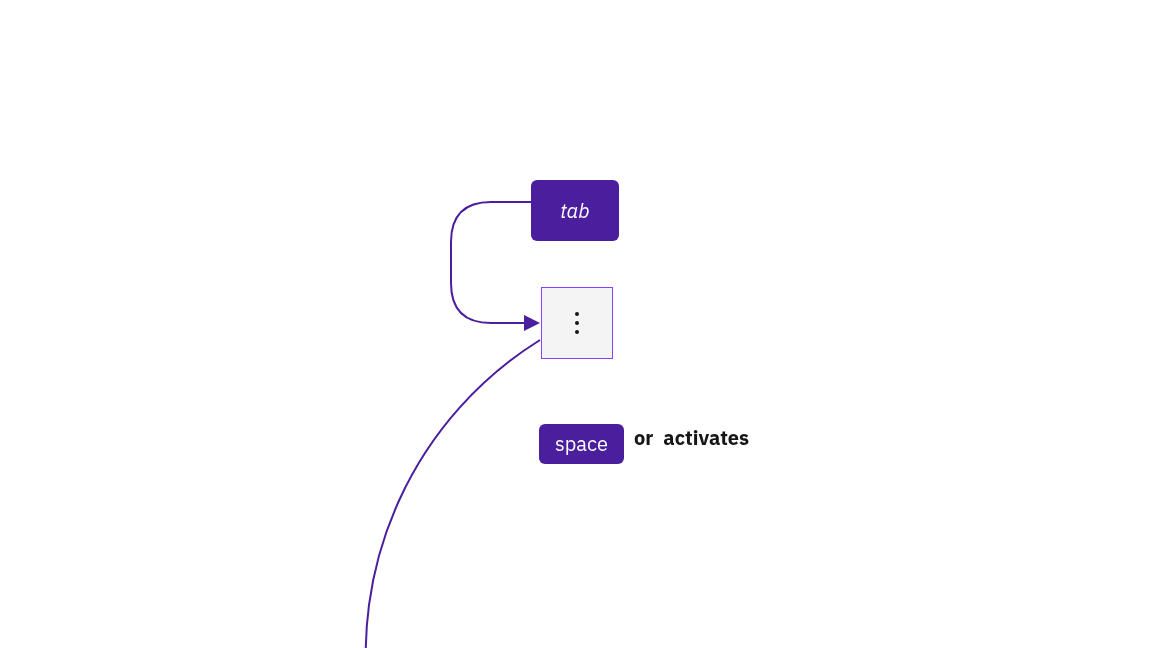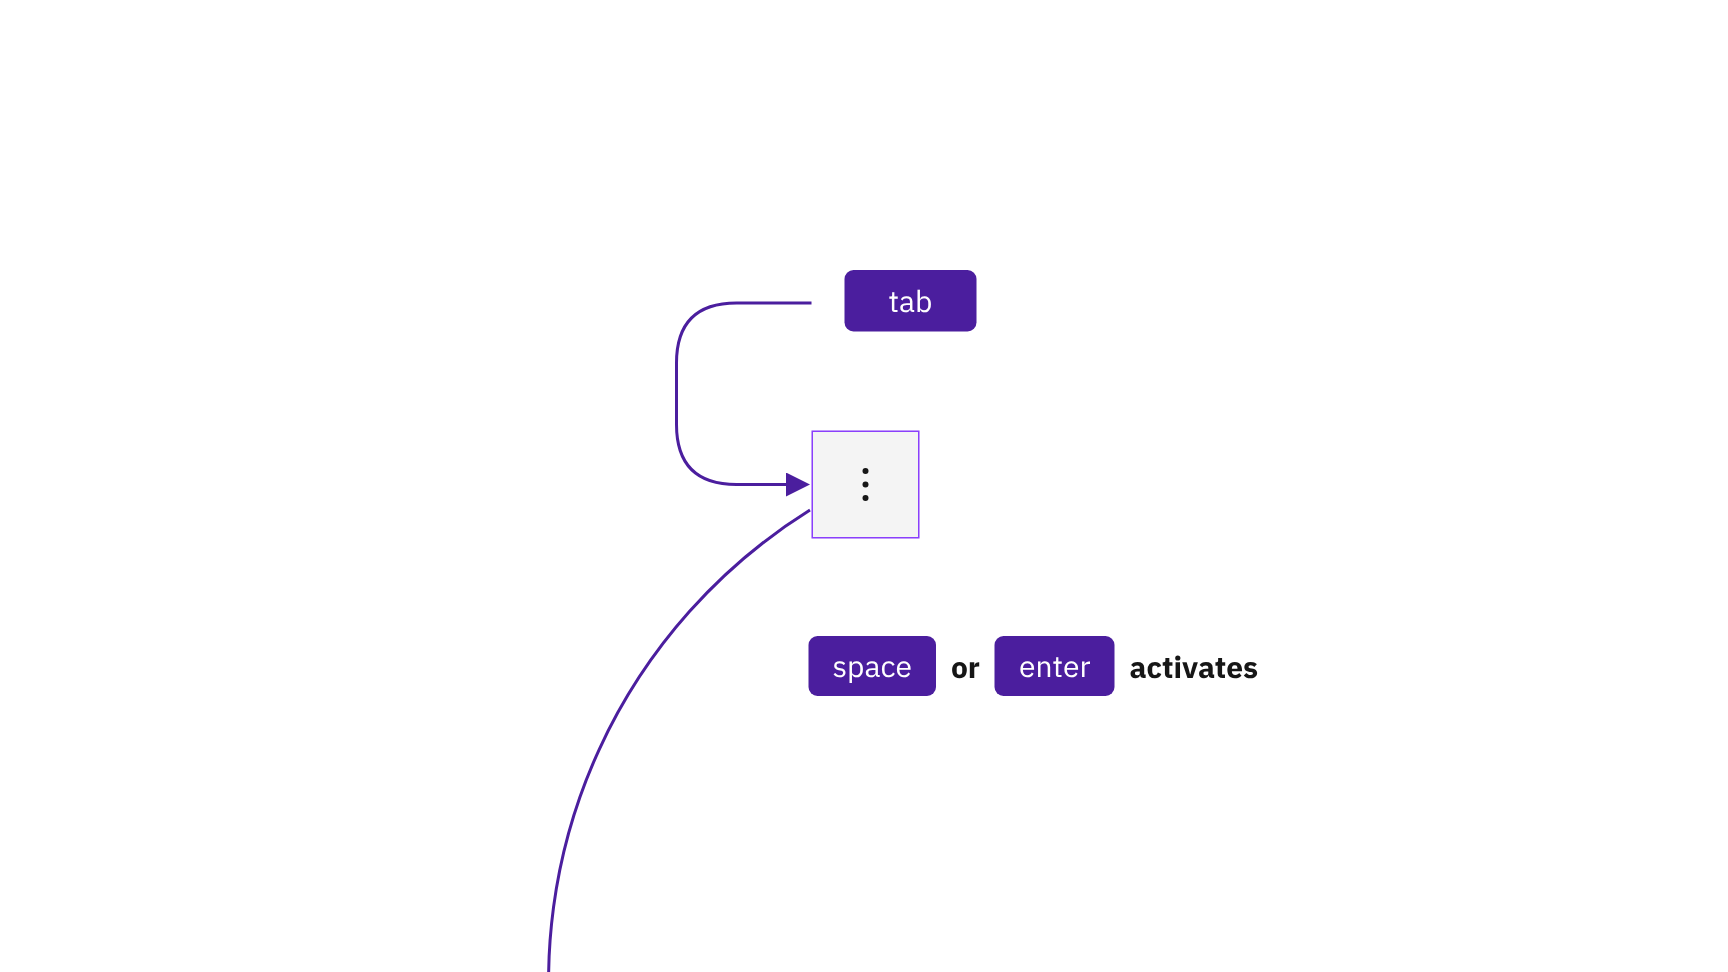--- a/index.html
+++ b/index.html
@@ -57,21 +57,20 @@
     display: block;
   }
   .connectors {
     position: absolute;
     inset: 0;
     pointer-events: none;
   }
   .activation-row {
     position: absolute;
     display: flex;
-    align-items: center;
     gap: 10px;
     font-size: 20px;
     color: #161616;
   }
   .activation-row .sep,
   .activation-row .trail {
     white-space: nowrap;
     font-weight: bold;
   }
 </style>
@@ -91,36 +90,33 @@
              L 491 202
              Q 451 202 451 242
              L 451 283
              Q 451 323 491 323
              L 536 323" fill="none" stroke="#4b1e9e" stroke-width="2" marker-end="url(#arrowhead)"></path>
 
     <path d="M 370 710
              A 370 370 0 0 1 540 340" fill="none" stroke="#4b1e9e" stroke-width="2"></path>
   </svg>
 
-  <div class="key" style="left:563px; top:180px; width:88px; height:41px;">
+  <div class="key" style="left:531px; top:180px; width:88px; height:61px;font-style:italic;">
     <span>tab</span>
   </div>
 
   <div class="overflow-box" style="left:541px; top:287px;">
     <div class="dots">
       <span></span>
         <span></span>
         <span></span>
     </div>
   </div>
 
   <div class="activation-row" style="left:539px; top:424px;">
     <div class="key inline">
       <span>space</span>
     </div>
     <span class="sep">or</span>
-    <div class="key inline">
-      <span>enter</span>
-    </div>
     <span class="trail">activates</span>
   </div>
 
 </div>
 
 </body></html>

